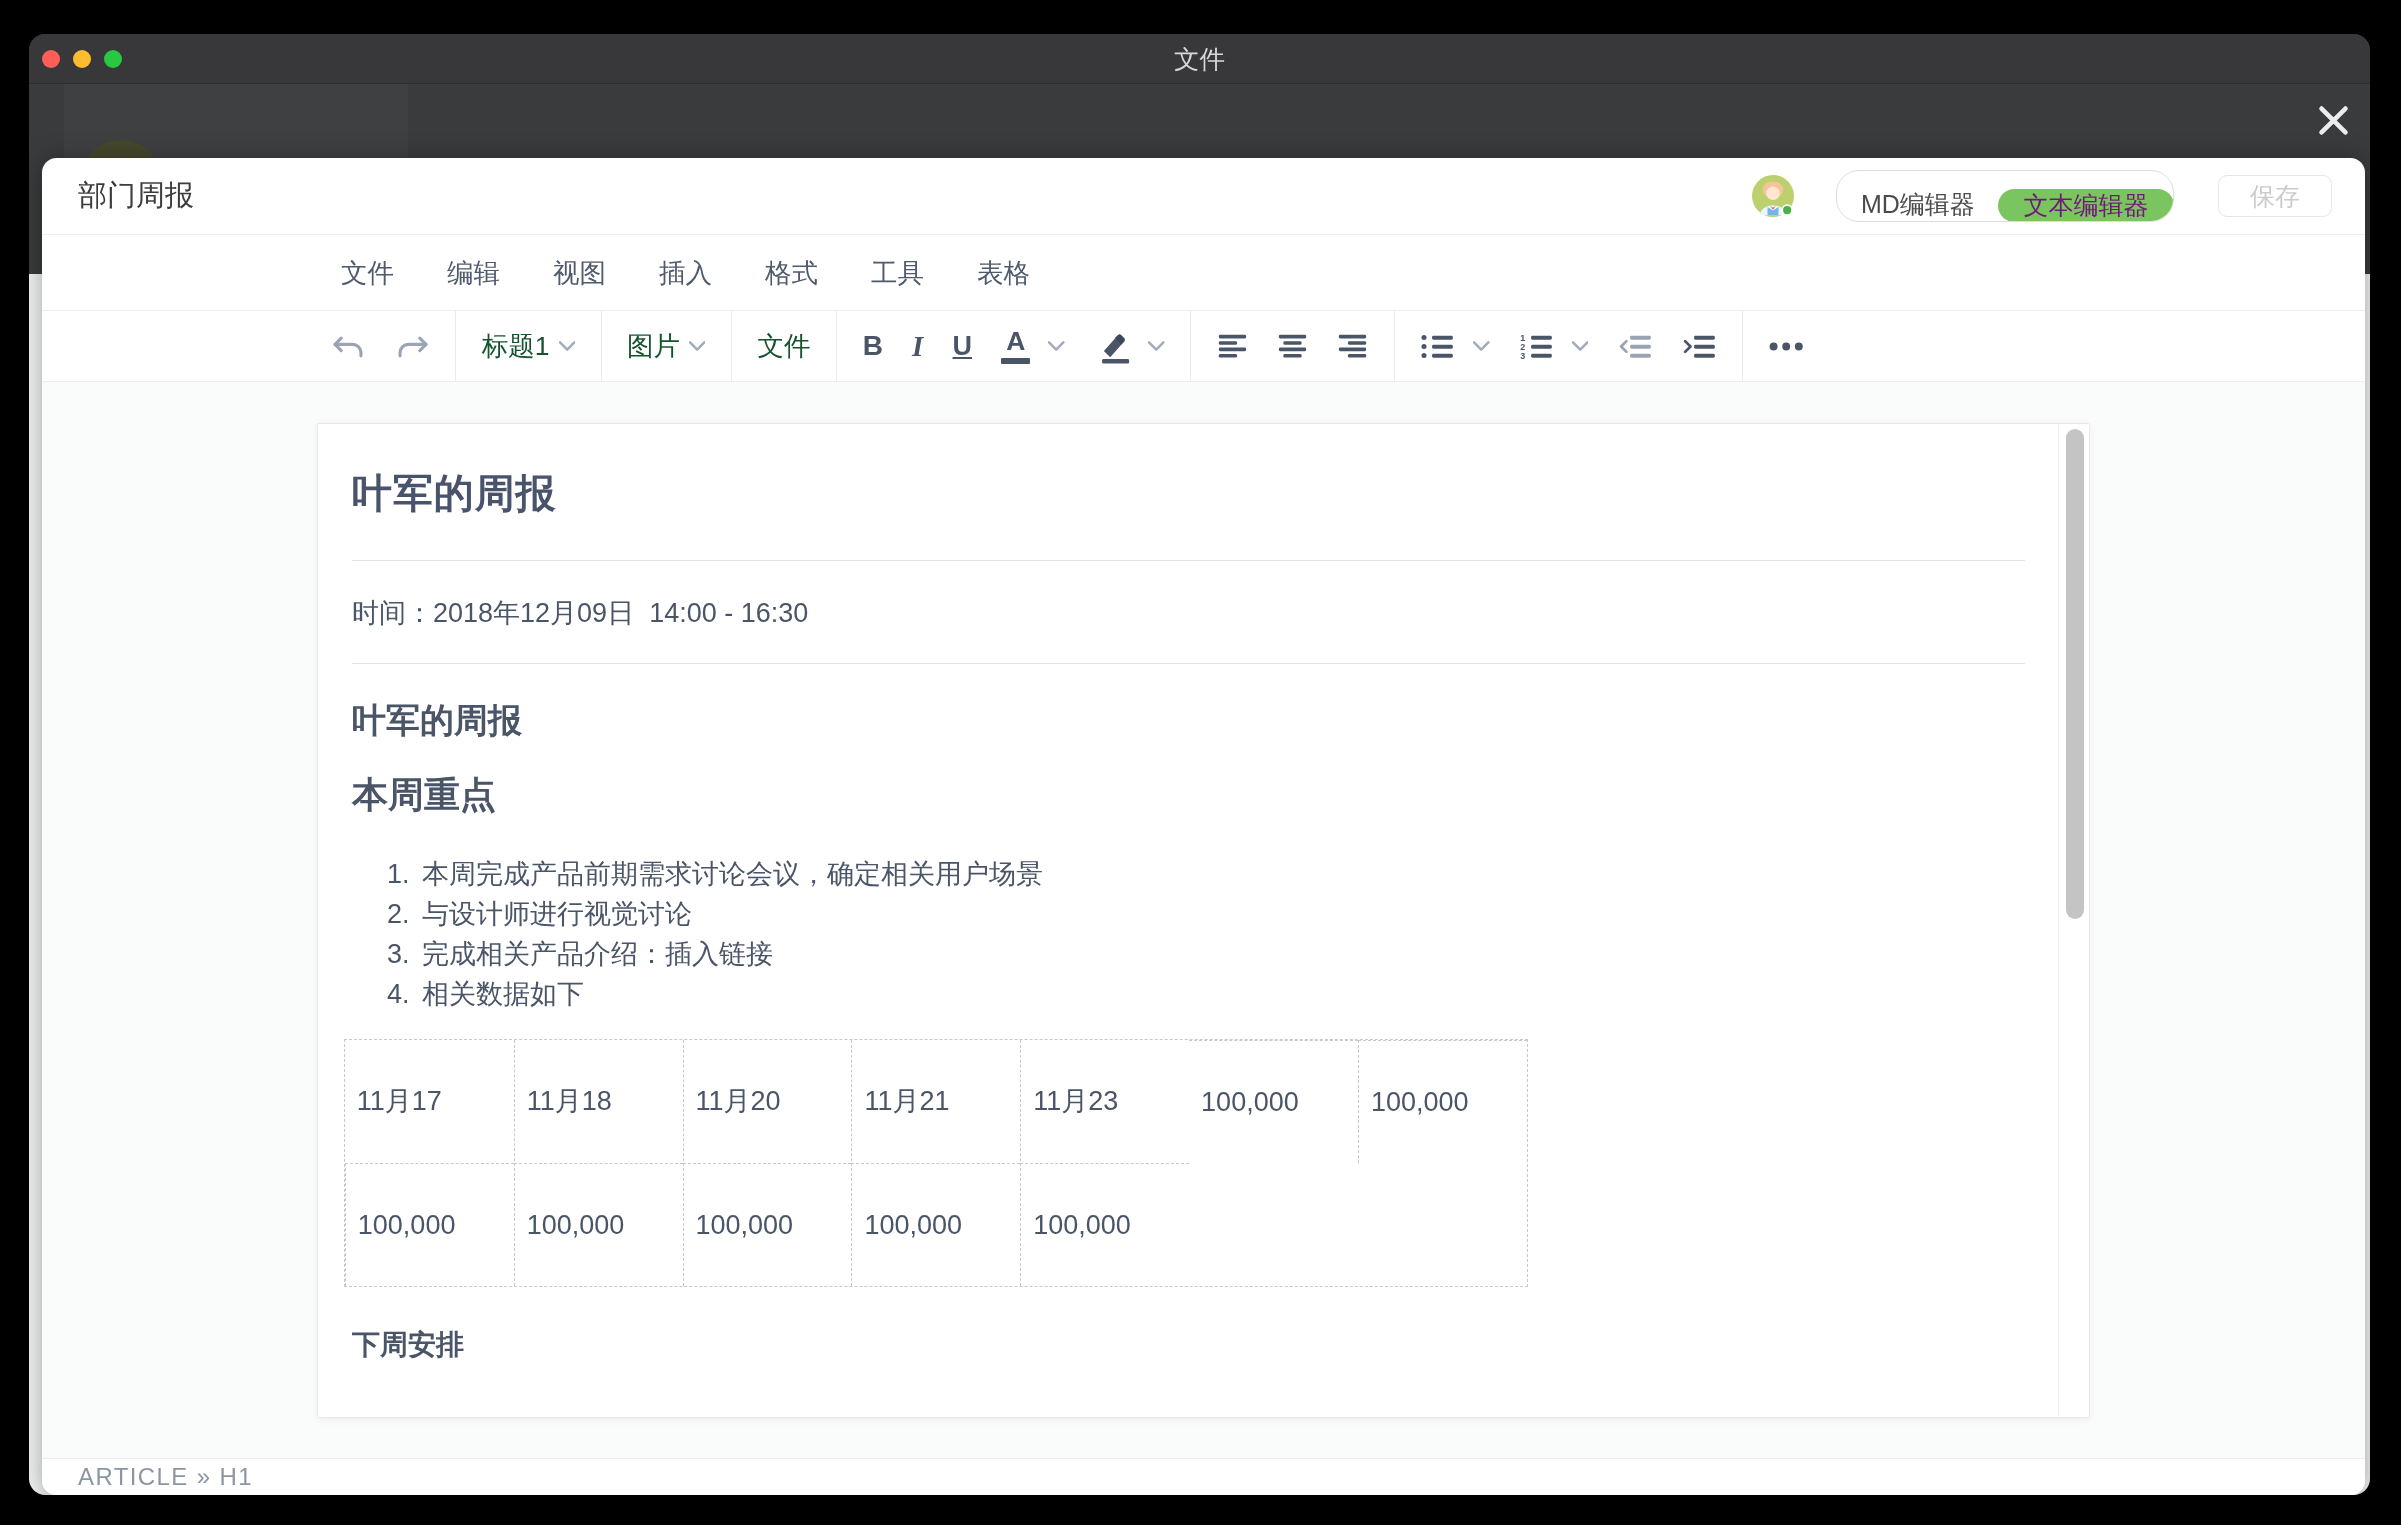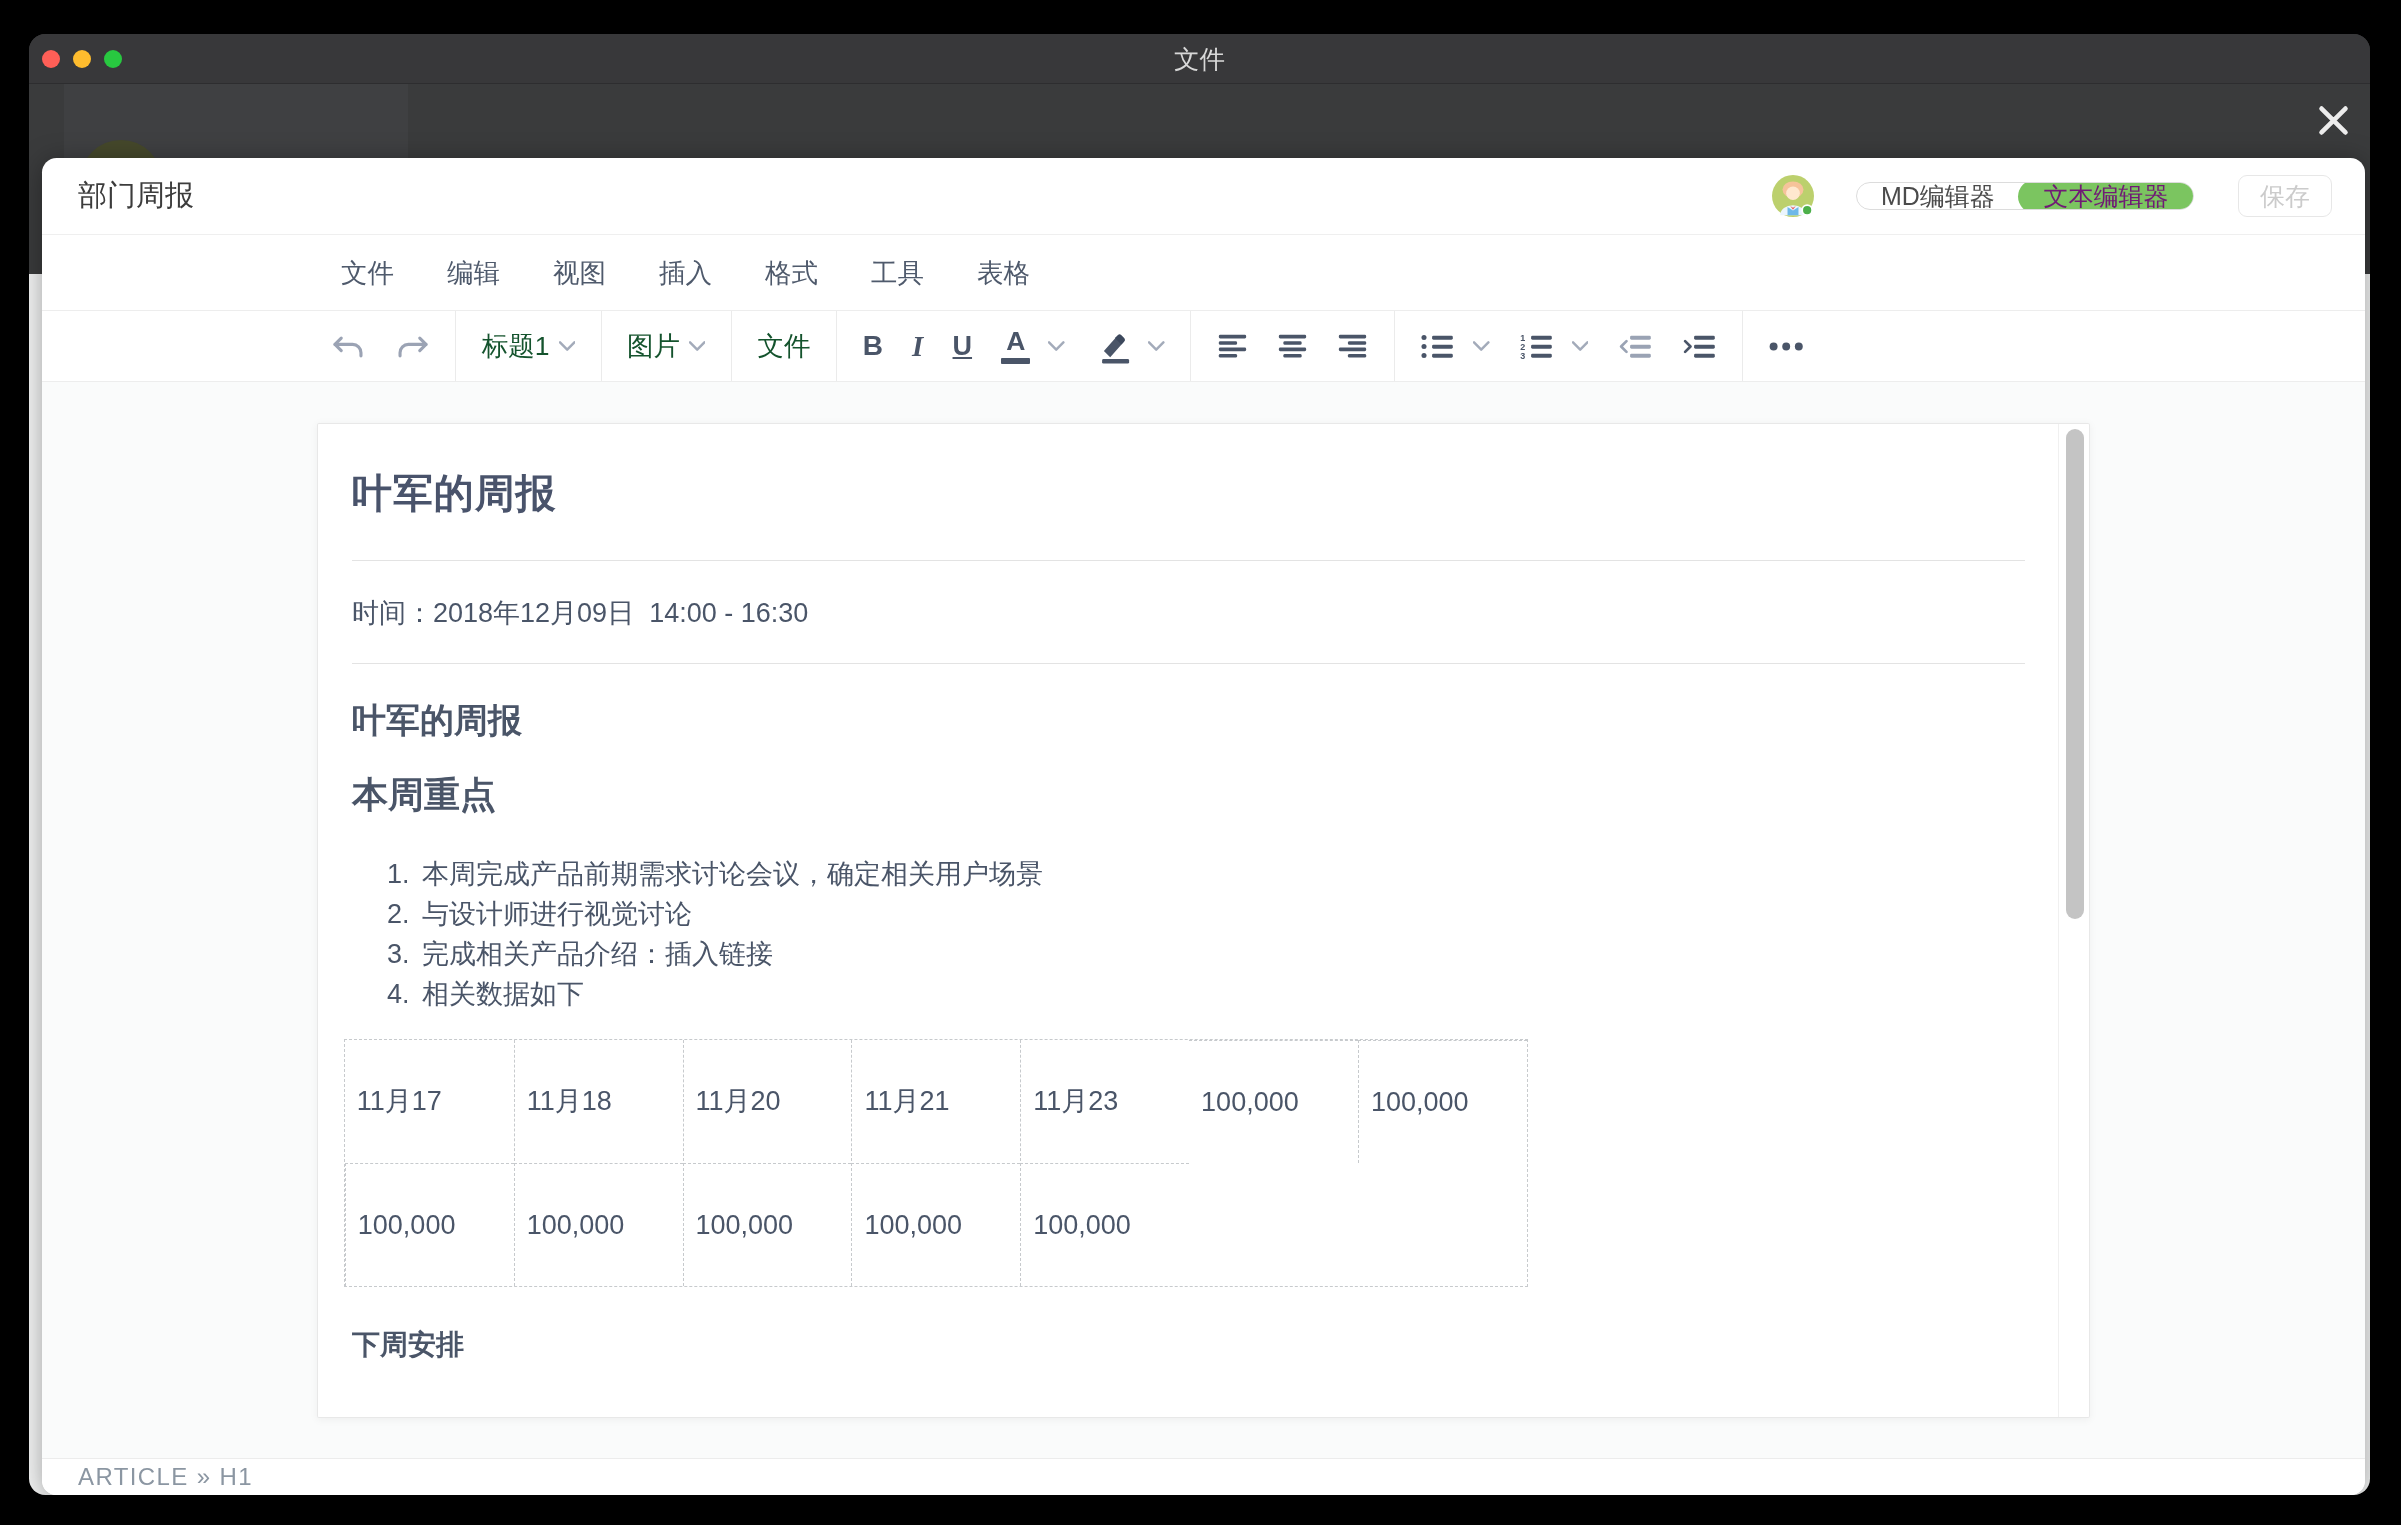--- a/index.html
+++ b/index.html
@@ -33,26 +33,26 @@
   .modal { position:absolute; left:13px; top:124px; width:2323px; height:1337px;
     background:#fff; border-radius:14.6px; box-shadow:0 3.6px 27px rgba(0,0,0,.35);
     display:flex; flex-direction:column; overflow:hidden; }
 
   
   .doc-header { height:77px; flex:0 0 77px; display:flex; align-items:center;
     padding:0 33px 0 36px; border-bottom:0.9px solid #efefef; }
   .doc-title { font-size:29px; color:#3c3c3c; }
   .dh-spacer { flex:1; }
   .avatar { width:42px; height:42px; margin-right:42px; position:relative; }
-  .segmented { height:28px; display:flex; align-items:center; border:1.8px solid #dcdcdc;
+  .segmented { height:52px; display:flex; align-items:flex-end; border:1.8px solid #dcdcdc;
     border-radius:23px; overflow:hidden; margin-right:44px; background:#fff; }
   .seg { display:flex; align-items:center; padding:0 24px; font-size:25px;
     color:#4b4b4b; cursor:pointer; }
   .seg.active { background:#7bc560; color:#701a75; border-radius:21px; margin:-0.9px; padding:0 25.5px; }
-  .save-btn { height:42px; display:flex; align-items:center; padding:0 21px;
+  .save-btn { height:42px; display:flex; align-items:center; padding:0 31px;
     border:1.8px solid #e7e7e7; border-radius:9px; color:#cbcbcb; font-size:25px;
     background:#fff; }
 
   
   .menubar { height:76px; flex:0 0 76px; display:flex; align-items:center;
     padding-left:290px; border-bottom:0.9px solid #ededed; }
   .menu-item { font-size:26.5px; color:#4f5a6c; margin-right:35px; padding:5.5px 9px; cursor:pointer; }
 
   
   .toolbar { height:71px; flex:0 0 71px; display:flex; align-items:center;

